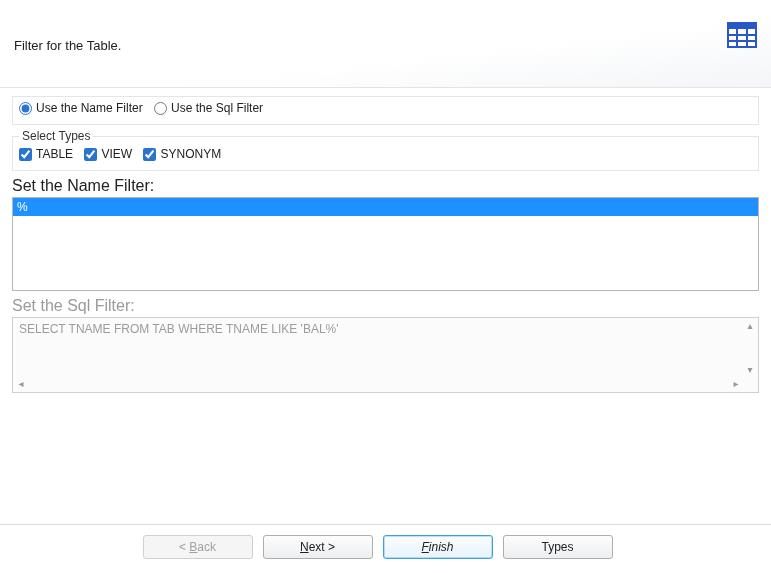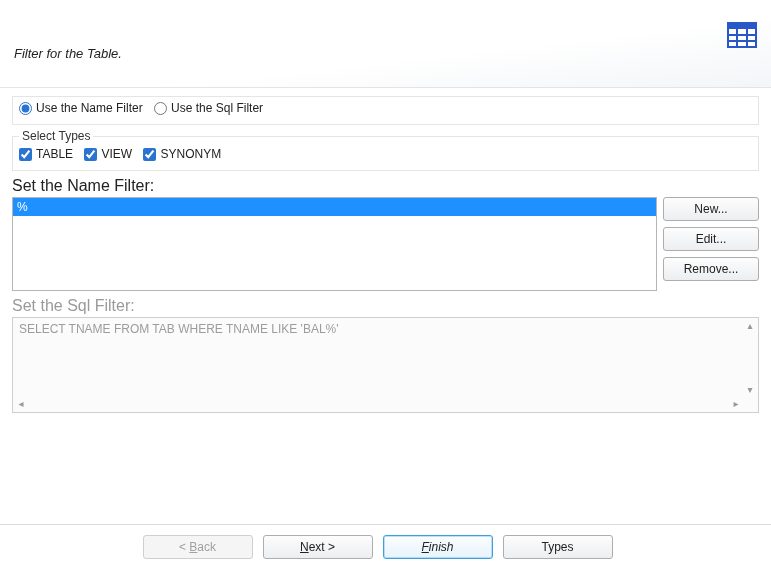--- a/index.html
+++ b/index.html
@@ -17,23 +17,22 @@
   
   .header-band {
     position: relative;
     height: 88px;
     background: linear-gradient(to bottom right, #ffffff 60%, #f3f5f8 100%);
     border-bottom: 1px solid #e4e4e4;
   }
   .header-title {
     position: absolute;
     left: 14px;
-    top: 46px;
+    top: 38px;
     font-size: 13px;
-    font-style: italic;
   }
   .header-icon {
     position: absolute;
     right: 14px;
     top: 22px;
   }
   .header-icon svg { display:block; }
 
   .content {
     padding: 6px 12px 0 12px;
@@ -113,21 +112,21 @@
   }
   .win-btn.primary {
     border-color: #3da2db;
     box-shadow: 0 0 0 1px rgba(90,170,230,0.35) inset;
     background: linear-gradient(to bottom, #fbfeff, #e7f3fb);
     font-style: italic;
   }
 
   .sql-box {
     border: 1px solid #cfcfcf;
-    height: 96px;
+    height: 76px;
     position: relative;
     background: #fbfbfb;
   }
   .sql-text {
     position:absolute; left:6px; top:4px; right:16px;
     color:#9c9c9c; font-size:12px;
     white-space: pre;
   }
   .sql-scroll-up, .sql-scroll-down {
     position:absolute; right:2px; width:12px; height:12px;
@@ -200,25 +199,20 @@
       <input type="checkbox" checked="" style="">
       <span>SYNONYM</span>
     </label>
   </fieldset>
 
   <div class="section-label">Set the Name Filter:</div>
   <div class="name-filter-row">
     <div class="name-filter-list">
       <div class="nf-item selected">%</div>
     </div>
-    <div class="side-buttons">
-      <button class="win-btn">New...</button>
-      <button class="win-btn">Edit...</button>
-      <button class="win-btn">Remove...</button>
-    </div>
   </div>
 
   <div class="section-label disabled">Set the Sql Filter:</div>
   <div class="sql-box">
     <div class="sql-text">SELECT TNAME FROM TAB WHERE TNAME LIKE 'BAL%'</div>
     <div class="sql-scroll-up">▴</div>
     <div class="sql-scroll-down">▾</div>
     <div class="sql-hscroll-left">◂</div>
     <div class="sql-hscroll-right">▸</div>
   </div>

